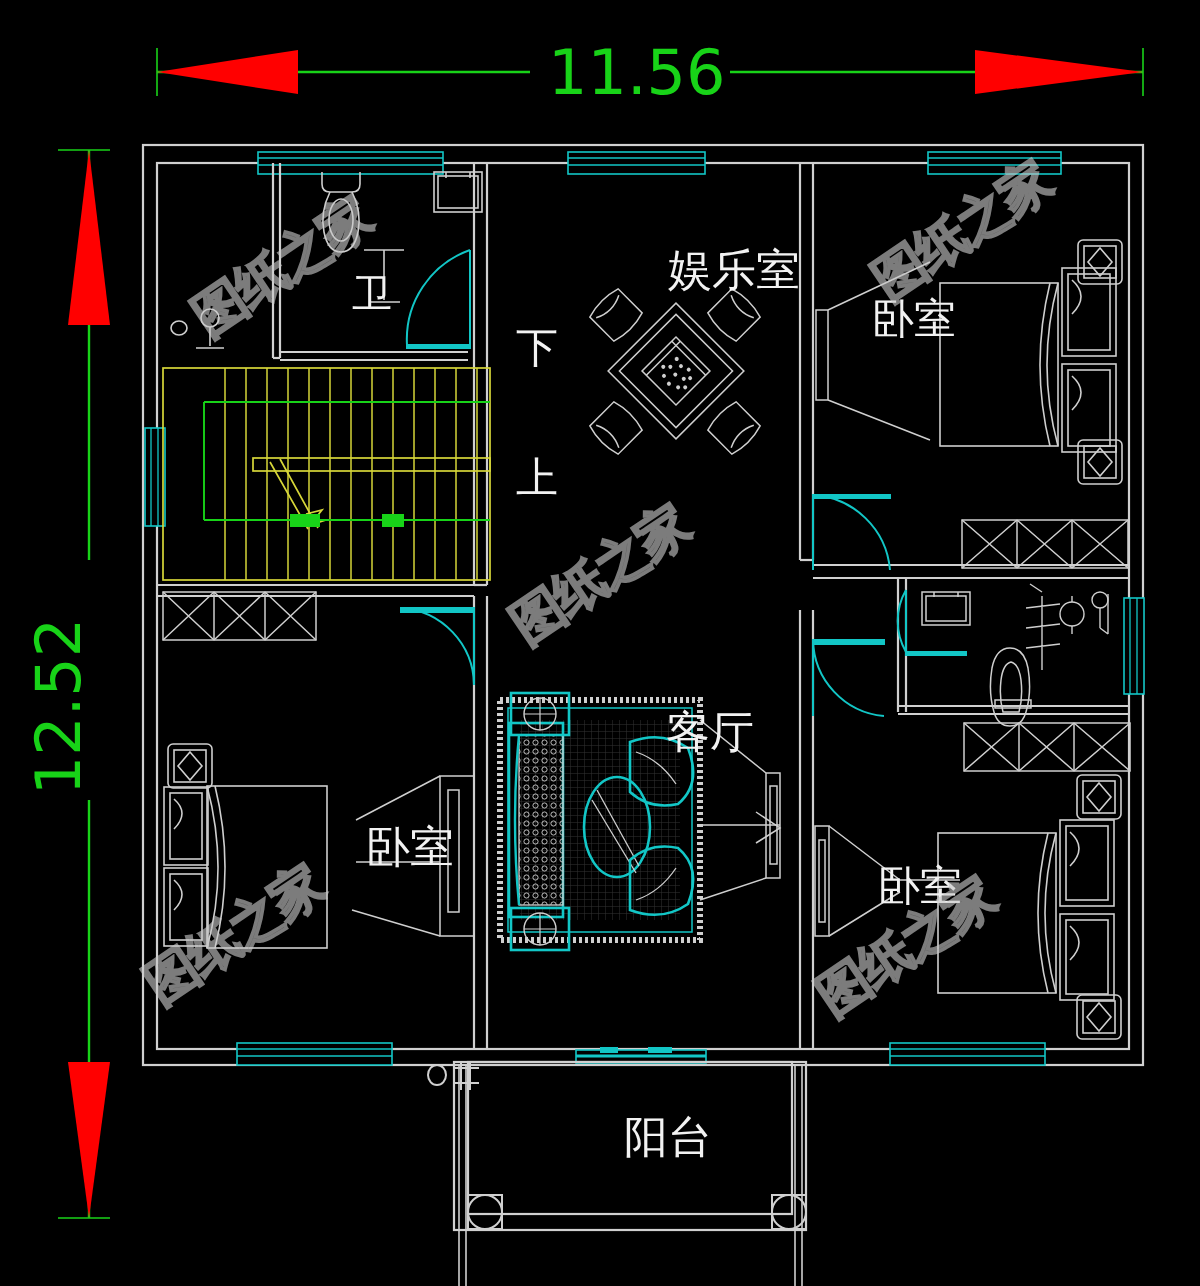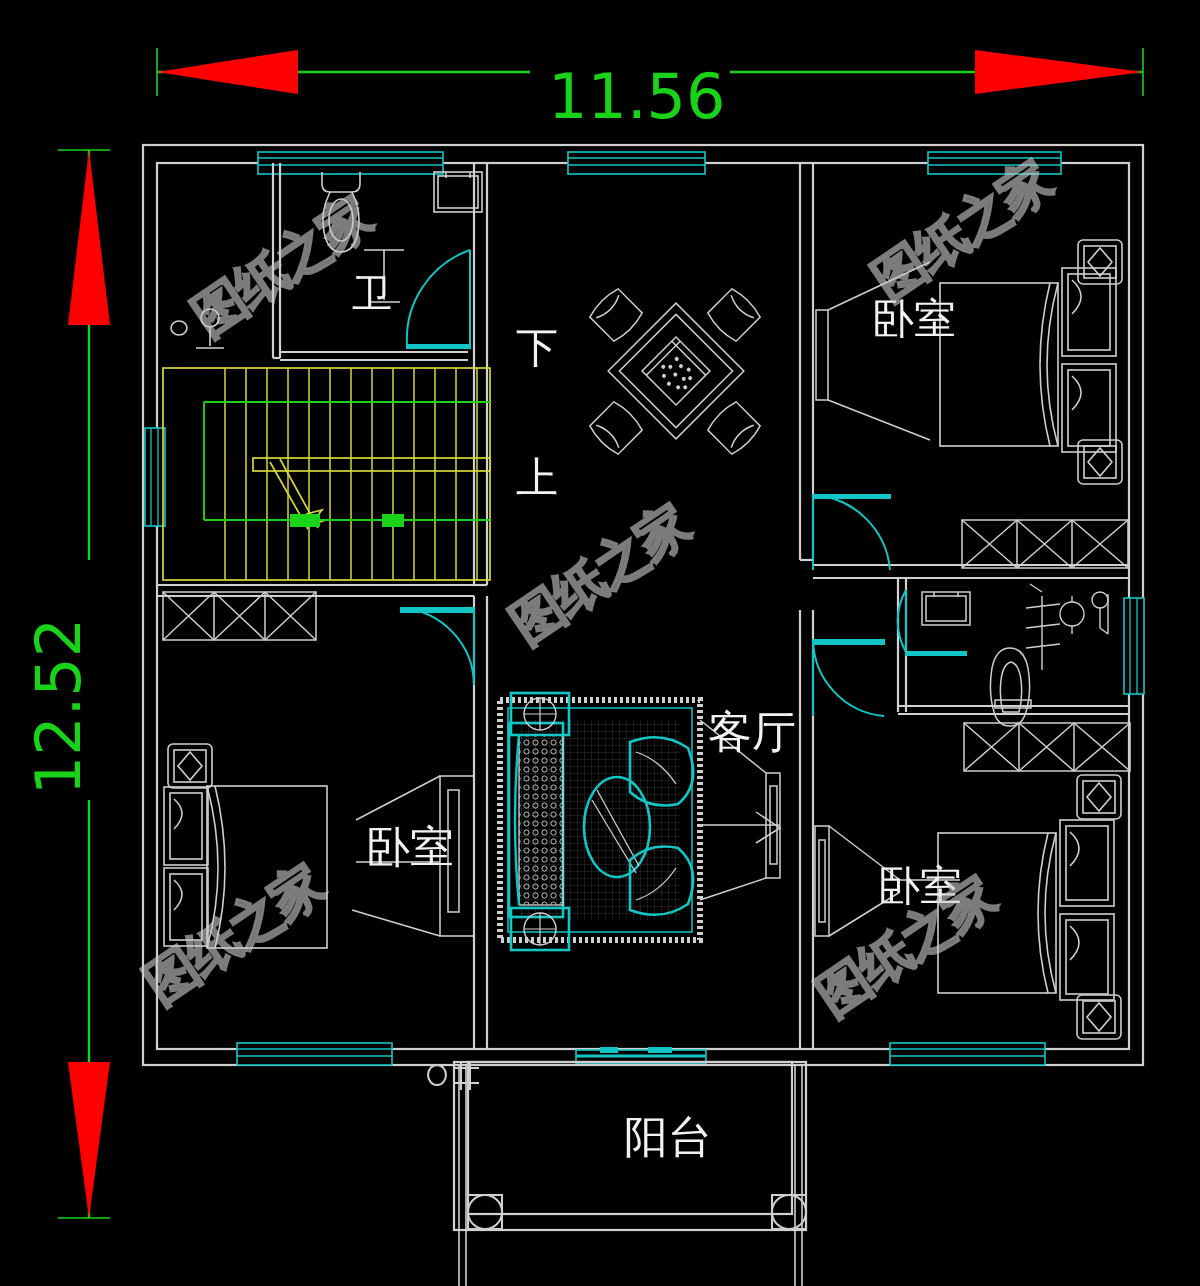--- a/index.html
+++ b/index.html
@@ -439,30 +439,31 @@
     <line x1="459" y1="1065" x2="459" y2="1286"></line>
     <line x1="466" y1="1065" x2="466" y2="1286"></line>
   </g>
   <g stroke="#d0d0d0" stroke-width="1.6">
     <line x1="795" y1="1065" x2="795" y2="1286"></line>
     <line x1="802" y1="1065" x2="802" y2="1286"></line>
   </g>
 
 </svg>
 
-<div class="dimtxt" style="left:548px;top:36px;font-size:62px;margin-top:24px;">11.56</div>
+<div class="dimtxt" style="left:548px;top:36px;font-size:62px;">11.56</div>
 
 <div class="dimtxt" style="left:-30px;top:670px;font-size:62px;transform:rotate(-90deg);transform-origin:center center;">12.52</div>
 
 <div class="roomlab" style="left:352px;top:266px;font-size:40px;">卫</div>
 
+<div class="roomlab" style="left:668px;top:241px;font-size:44px;">娱乐室</div>
 
 <div class="roomlab" style="left:872px;top:291px;font-size:42px;">卧室</div>
 
-<div class="roomlab" style="left:708px;top:703px;font-size:44px;">客厅</div>
+<div class="roomlab" style="left:666px;top:703px;font-size:44px;">客厅</div>
 
 <div class="roomlab" style="left:366px;top:818px;font-size:44px;">卧室</div>
 
 <div class="roomlab" style="left:878px;top:858px;font-size:42px;">卧室</div>
 
 <div class="roomlab" style="left:616px;top:1108px;font-size:44px;margin-left:8px;">阳台</div>
 
 <div class="roomlab" style="left:516px;top:320px;font-size:42px;">下</div>
 
 <div class="roomlab" style="left:516px;top:450px;font-size:42px;">上</div>

